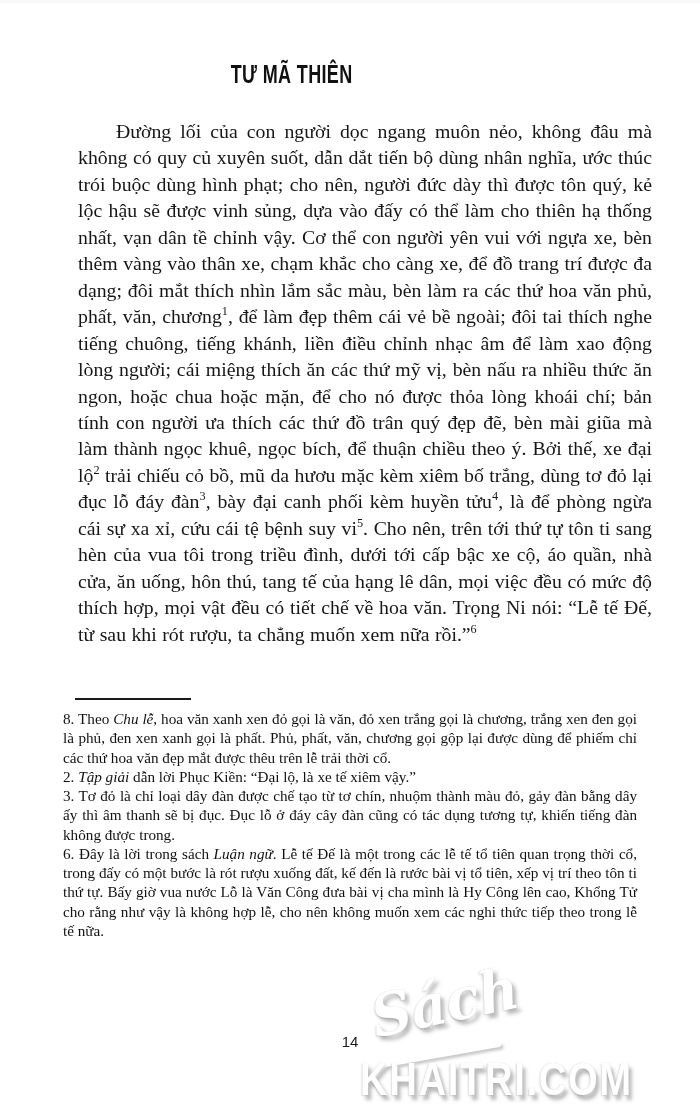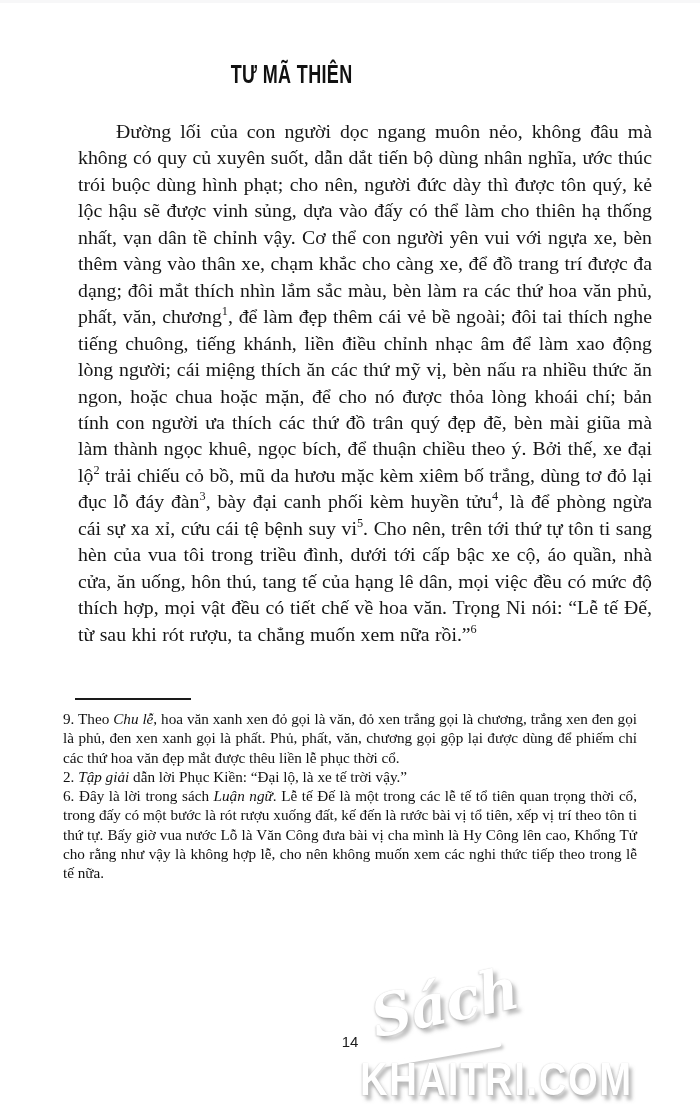--- a/index.html
+++ b/index.html
@@ -93,22 +93,23 @@
 
   <div class="top-strip"></div>
 
   <h1 class="chapter-header"><span class="squeeze">TƯ MÃ THIÊN</span></h1>
 
   <p class="body-text"><span>Đường lối của con người dọc ngang muôn nẻo, không đâu mà không có quy củ xuyên suốt, dẫn dắt tiến bộ dùng nhân nghĩa, ước thúc trói buộc dùng hình phạt; cho nên, người đức dày thì được tôn quý, kẻ lộc hậu sẽ được vinh sủng, dựa vào đấy có thể làm cho thiên hạ thống nhất, vạn dân tề chỉnh vậy. Cơ thể con người yên vui với ngựa xe, bèn thêm vàng vào thân xe, chạm khắc cho càng xe, để đồ trang trí được đa dạng; đôi mắt thích nhìn lắm sắc màu, bèn làm ra các thứ hoa văn phủ, phất, văn, chương</span><sup>1</sup><span>, để làm đẹp thêm cái vẻ bề ngoài; đôi tai thích nghe tiếng chuông, tiếng khánh, liền điều chỉnh nhạc âm để làm xao động lòng người; cái miệng thích ăn các thứ mỹ vị, bèn nấu ra nhiều thức ăn ngon, hoặc chua hoặc mặn, để cho nó được thỏa lòng khoái chí; bản tính con người ưa thích các thứ đồ trân quý đẹp đẽ, bèn mài giũa mà làm thành ngọc khuê, ngọc bích, để thuận chiều theo ý. Bởi thế, xe đại lộ</span><sup>2</sup><span> trải chiếu cỏ bồ, mũ da hươu mặc kèm xiêm bố trắng, dùng tơ đỏ lại đục lỗ đáy đàn</span><sup>3</sup><span>, bày đại canh phối kèm huyền tửu</span><sup>4</sup><span>, là để phòng ngừa cái sự xa xỉ, cứu cái tệ bệnh suy vi</span><sup>5</sup><span>. Cho nên, trên tới thứ tự tôn ti sang hèn của vua tôi trong triều đình, dưới tới cấp bậc xe cộ, áo quần, nhà cửa, ăn uống, hôn thú, tang tế của hạng lê dân, mọi việc đều có mức độ thích hợp, mọi vật đều có tiết chế về hoa văn. Trọng Ni nói: “Lễ tế Đế, từ sau khi rót rượu, ta chẳng muốn xem nữa rồi.”</span><sup>6</sup></p>
 
   <div class="footnote-rule"></div>
 
   <div class="footnotes">
-    <p class="footnote"><span>9. Theo </span><i>Chu lễ</i><span>, hoa văn xanh xen đỏ gọi là văn, đỏ xen trắng gọi là chương, trắng xen đen gọi là phủ, đen xen xanh gọi là phất. Phủ, phất, văn, chương gọi gộp lại được dùng để phiếm chỉ các thứ hoa văn đẹp mắt được thêu liền lễ phục thời cổ.</span></p>
-    <p class="footnote"><span>2. </span><i>Tập giải</i><span> dẫn lời Phục Kiền: “Đại lộ, là xe tế trời vậy.”</span></p>
+    <p class="footnote"><span>8. Theo </span><i>Chu lễ</i><span>, hoa văn xanh xen đỏ gọi là văn, đỏ xen trắng gọi là chương, trắng xen đen gọi là phủ, đen xen xanh gọi là phất. Phủ, phất, văn, chương gọi gộp lại được dùng để phiếm chỉ các thứ hoa văn đẹp mắt được thêu trên lễ trải thời cổ.</span></p>
+    <p class="footnote"><span>2. </span><i>Tập giải</i><span> dẫn lời Phục Kiền: “Đại lộ, là xe tế xiêm vậy.”</span></p>
+    <p class="footnote"><span>3. Tơ đỏ là chỉ loại dây đàn được chế tạo từ tơ chín, nhuộm thành màu đỏ, gảy đàn bằng dây ấy thì âm thanh sẽ bị đục. Đục lỗ ở đáy cây đàn cũng có tác dụng tương tự, khiến tiếng đàn không được trong.</span></p>
     <p class="footnote"><span>6. Đây là lời trong sách </span><i>Luận ngữ</i><span>. Lễ tế Đế là một trong các lễ tế tổ tiên quan trọng thời cổ, trong đấy có một bước là rót rượu xuống đất, kế đến là rước bài vị tổ tiên, xếp vị trí theo tôn ti thứ tự. Bấy giờ vua nước Lỗ là Văn Công đưa bài vị cha mình là Hy Công lên cao, Khổng Tử cho rằng như vậy là không hợp lễ, cho nên không muốn xem các nghi thức tiếp theo trong lễ tế nữa.</span></p>
   </div>
 
   <div class="page-number">14</div>
 
   <div class="watermark">
     <div class="wm-script">Sách</div>
     <div class="wm-underline"></div>
     <div class="wm-block">KHAITRI.COM</div>
   </div>

